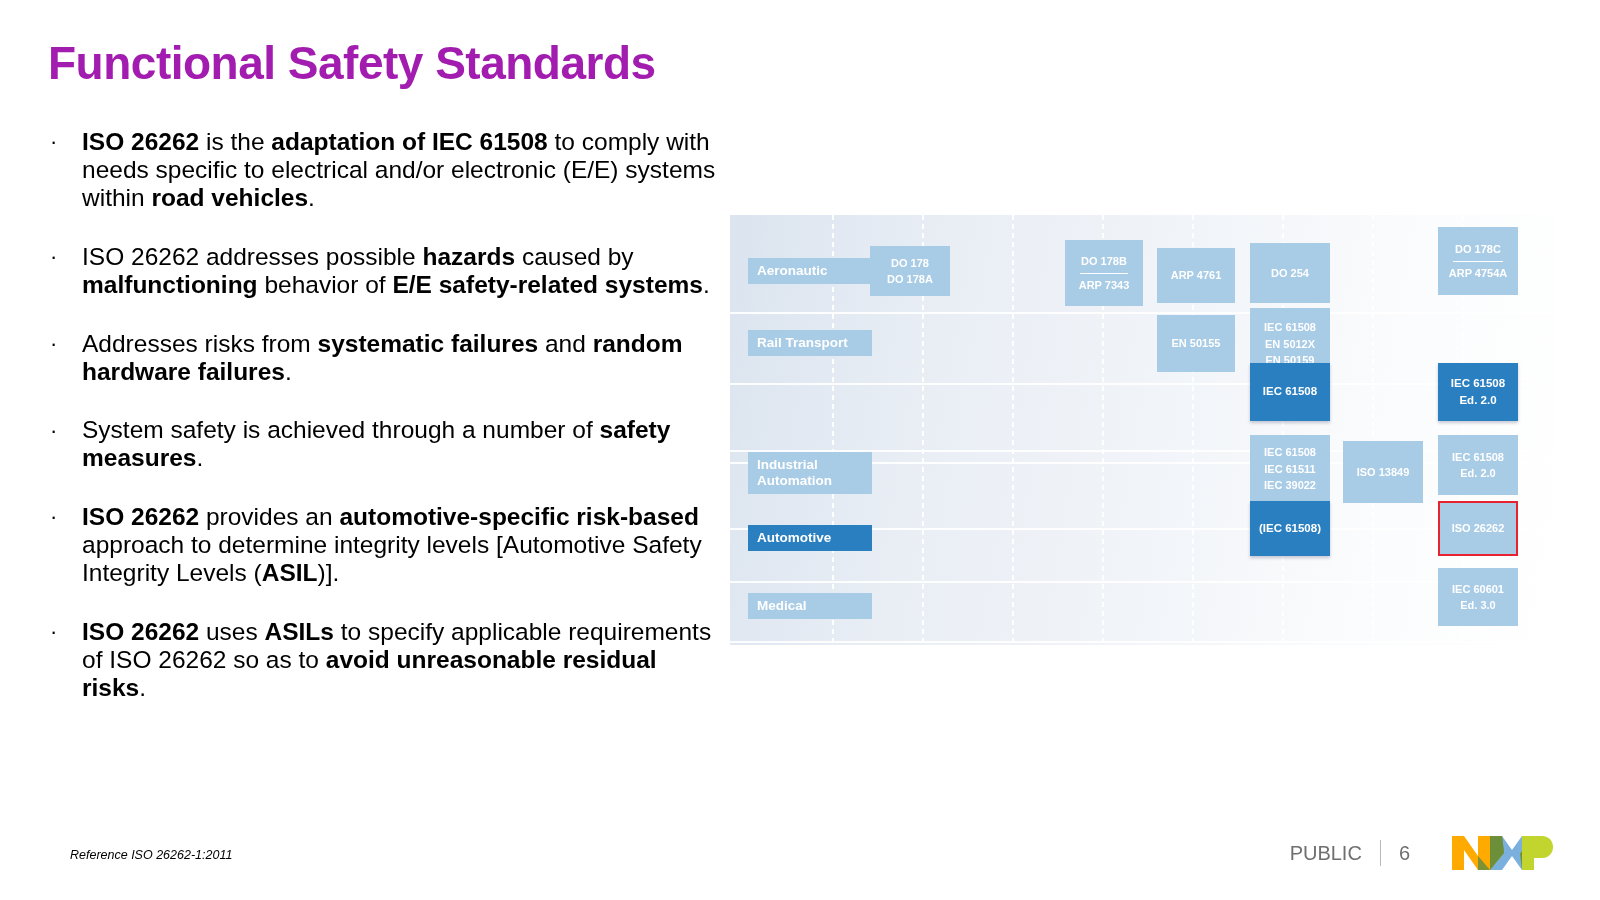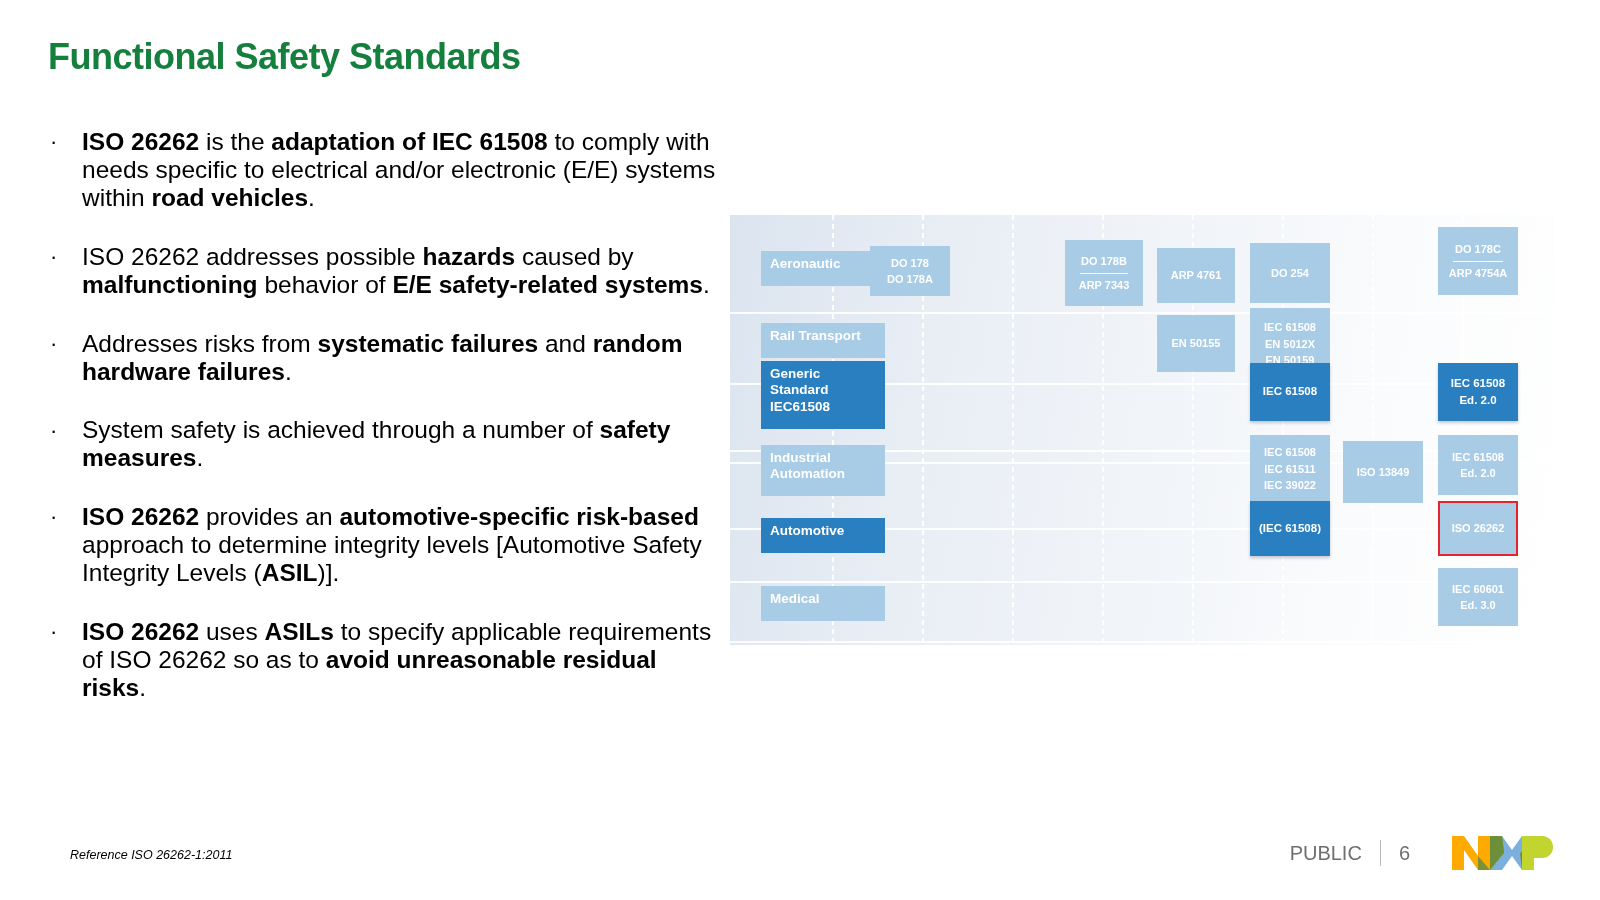--- a/index.html
+++ b/index.html
@@ -7,23 +7,23 @@
     width:1600px;height:900px;
     background:#ffffff;
     font-family:"Liberation Sans",sans-serif;
     overflow:hidden;
     position:relative;
   }
   
   .slide-title{
     position:absolute;
     left:48px; top:36px;
-    font-size:36px;
+    font-size:46px;
     font-weight:bold;
-    color:#15803d;
+    color:#a21caf;
     letter-spacing:-0.5px;
     white-space:nowrap;
   }
   
   .bullets{
     position:absolute;
     left:44px; top:128px;
     width:680px;
   }
   .bullet{
@@ -108,29 +108,30 @@
     background:repeating-linear-gradient(to bottom,rgba(255,255,255,.95) 0 5px,rgba(255,255,255,0) 5px 9px);
   }
   .tl-row-line{
     position:absolute;
     left:0;right:0;
     height:2px;
     background:rgba(255,255,255,.9);
   }
   .tl-rowlabel{
     position:absolute;
-    left:31px;
+    left:18px;
     width:124px;
     color:#ffffff;
     font-size:13.5px;
     font-weight:bold;
     line-height:1.18;
-    padding:5px 0 14px 9px;
+    padding:5px 0 5px 9px;
     box-sizing:border-box;
     background:#a8cbe6;
+    margin-top:7px;
   }
   .tl-rowlabel.dark{background:#2a7fc1;}
   .tl-cell{
     position:absolute;
     background:#a8cbe6;
     color:#ffffff;
     font-size:11px;
     font-weight:bold;
     text-align:center;
     display:flex;
@@ -210,21 +211,20 @@
     <div class="tl-row-line" style="top:235px"></div>
     <div class="tl-row-line" style="top:247px"></div>
     <div class="tl-row-line" style="top:313px"></div>
     <div class="tl-row-line" style="top:366px"></div>
     <div class="tl-row-line" style="top:426px"></div>
   </div>
 
 
   <div class="tl-rowlabel" style="top:68px"><span>Aeronautic</span></div>
   <div class="tl-rowlabel" style="top:140px"><span>Rail Transport</span></div>
-  <div class="tl-rowlabel dark" style="top:178px;line-height:1.22">Generic<br>Standard<br>IEC61508</div>
   <div class="tl-rowlabel" style="top:262px">Industrial<br>Automation</div>
   <div class="tl-rowlabel dark" style="top:335px"><span>Automotive</span></div>
   <div class="tl-rowlabel" style="top:403px"><span>Medical</span></div>
 
   <div class="tl-cell" style="left:140px;top:63px;width:80px;height:50px">
     <span>DO 178</span>
     <span>DO 178A</span>
   </div>
   <div class="tl-cell" style="left:335px;top:57px;width:78px;height:66px">
     <span>DO 178B</span>

